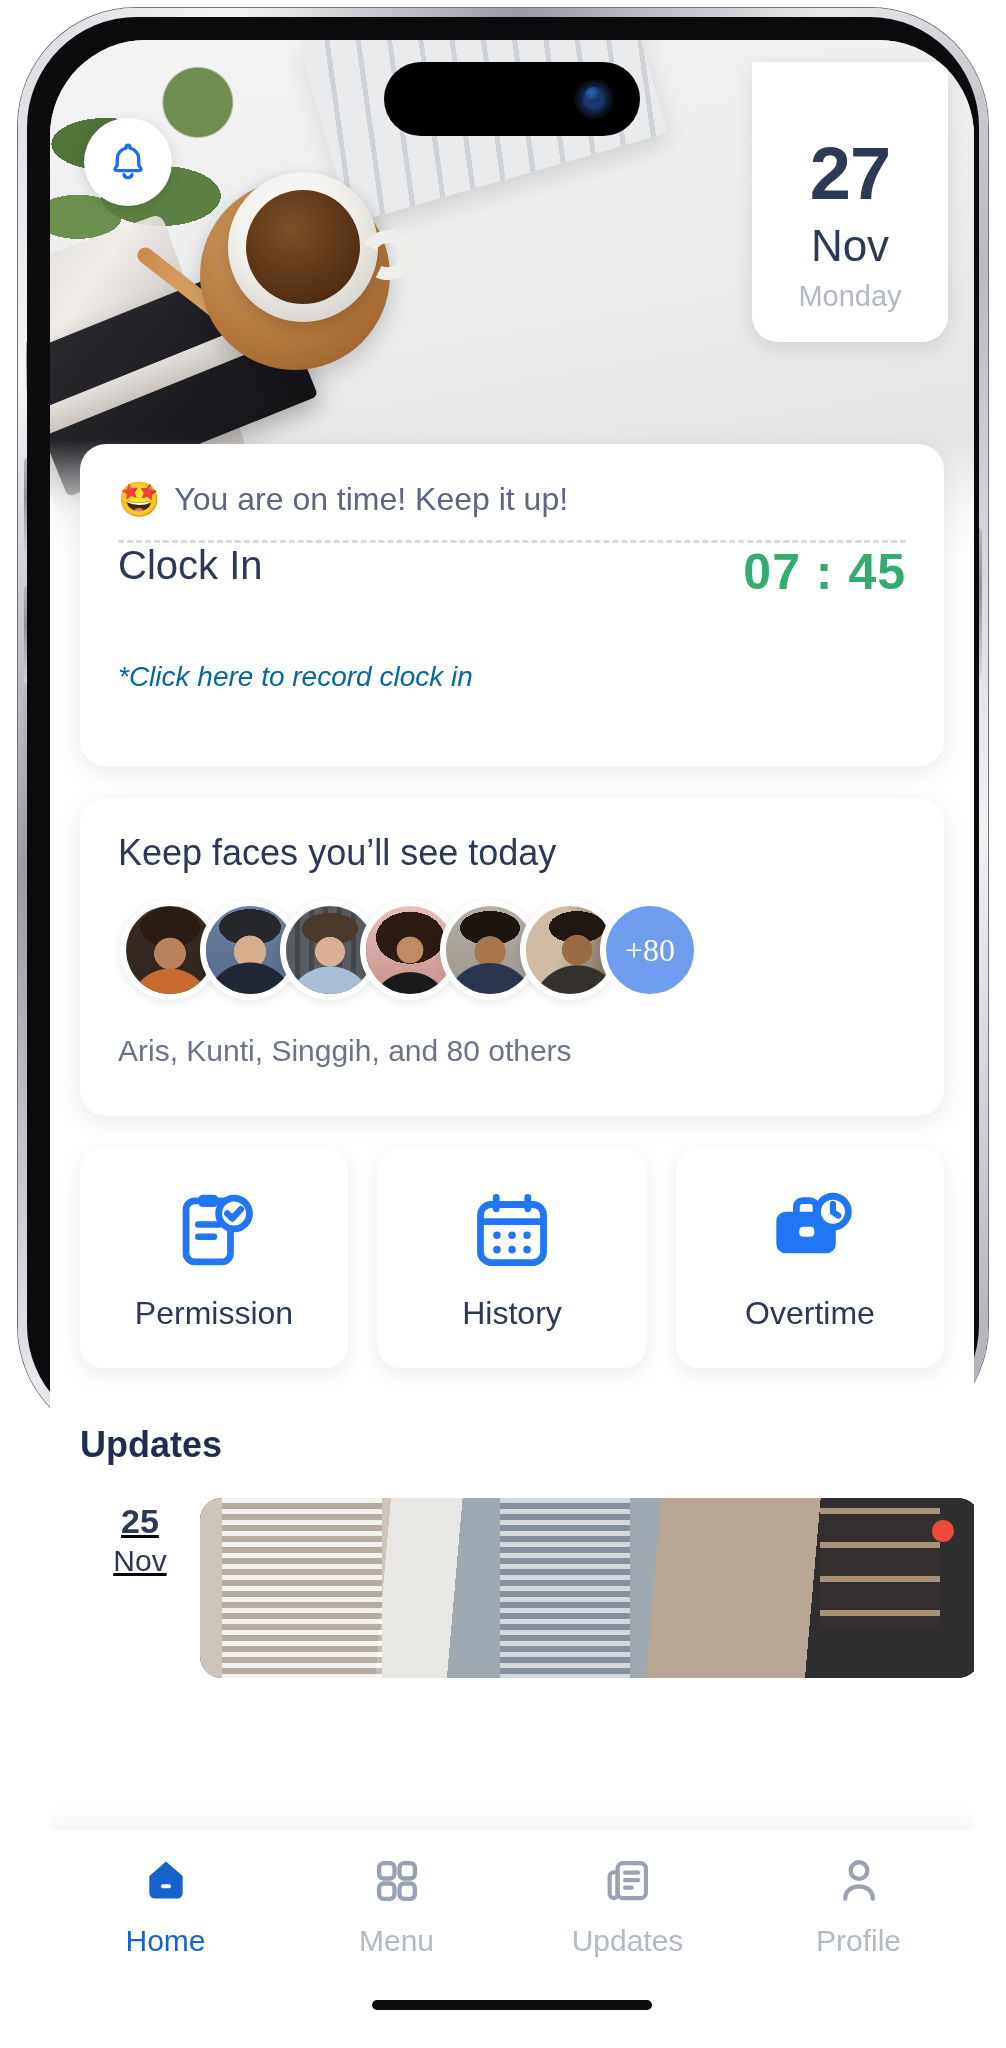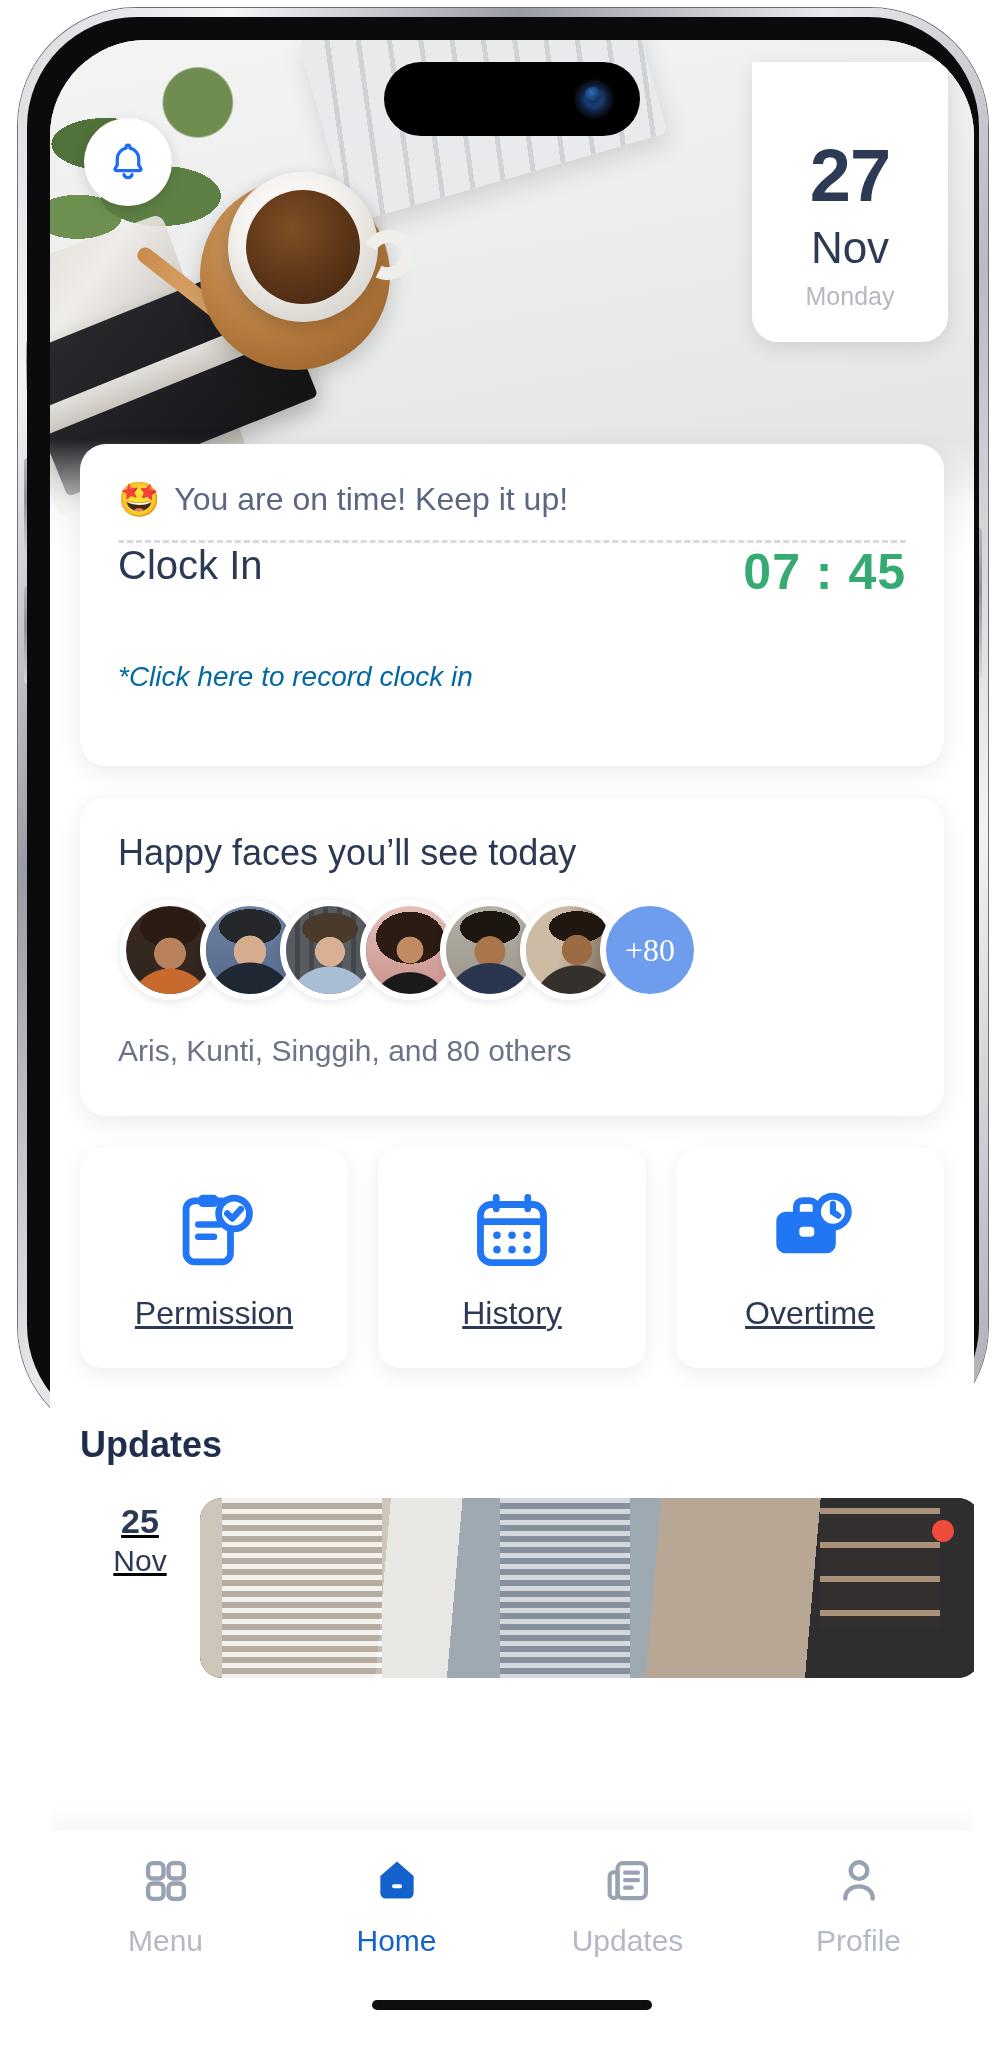--- a/index.html
+++ b/index.html
@@ -114,21 +114,21 @@
     position:absolute; right: 26px; top: 22px;
     width: 196px; height: 280px;
     background:#fff; border-radius: 0 0 26px 26px;
     z-index:40;
     display:flex; flex-direction:column; align-items:center; justify-content:center;
     box-shadow: 0 6px 20px rgba(0,0,0,.10);
     padding-top: 46px;
   }
   #date-day { font-size: 74px; font-weight: 700; color:#2c3a53; line-height:.95; letter-spacing:-1px;}
   #date-month { font-size: 44px; font-weight: 400; color:#2c3a53; margin-top: 14px; line-height:1;}
-  #date-weekday { font-size: 25px; font-weight: 400; color:#b3b8c2; margin-top: 14px; line-height:1;}
+  #date-weekday { font-size: 29px; font-weight: 400; color:#b3b8c2; margin-top: 14px; line-height:1;}
 
   
   #content { position:absolute; left:0; top:0; width:924px; height: 1986px; }
 
   .card {
     background:#fff; border-radius: 26px;
     box-shadow: 0 6px 22px rgba(120,128,145,.16);
   }
 
   
@@ -170,21 +170,21 @@
 
   
   #actions-row { position:absolute; left: 30px; top: 1108px; width: 864px; height: 220px;
     display:flex; justify-content: space-between; }
   .action-card {
     width: 268px; height: 220px; background:#fff; border-radius: 22px;
     box-shadow: 0 6px 20px rgba(120,128,145,.14);
     display:flex; flex-direction:column; align-items:center; justify-content:center;
   }
   .action-icon { height: 92px; display:flex; align-items:center; justify-content:center; }
-  .action-label { margin-top: 18px; font-size: 32px; color:#2b3954;text-decoration:underline; }
+  .action-label { margin-top: 18px; font-size: 32px; color:#2b3954; }
 
   
   #updates-title { position:absolute; left: 30px; top: 1384px; font-size: 36px; font-weight: 700; color:#1f2e4d; }
   #updates-row { position:absolute; left: 30px; top: 1458px; width: 900px; height: 180px; display:flex; }
   #update-date { width: 120px; padding-top: 6px; text-align:center;text-decoration:underline; }
   #update-day { font-size: 34px; font-weight: 700; color:#2b3954; line-height:1; }
   #update-mon { font-size: 30px; color:#2b3954; margin-top: 8px; line-height:1; }
   #update-thumb {
     flex:1; height: 180px; border-radius: 22px; overflow:hidden; position:relative;
     background:
@@ -273,21 +273,21 @@
           </div>
           <div id="divider"></div>
           <div id="clockin-row">
             <span id="clockin-label">Clock In</span>
             <span id="clockin-time">07 : 45</span>
           </div>
           <div id="clockin-hint">*Click here to record clock in</div>
         </div>
 
         <div id="faces-card" class="card">
-          <div id="faces-title">Happy faces you’ll see today</div>
+          <div id="faces-title">Keep faces you’ll see today</div>
 
           <div id="avatar-row">
             <div class="avatar">
               <div class="avatar-face" style="background:radial-gradient(circle at 50% 118%, #c86a2e 0 36%, transparent 37%), radial-gradient(circle at 50% 54%, #b9825c 0 24%, transparent 25%), radial-gradient(ellipse 30px 20px at 50% 24%, #2a1c14 0 100%, transparent 100%), linear-gradient(180deg,#3b2a20,#2e2520);"></div>
             </div>
             <div class="avatar">
               <div class="avatar-face" style="background:radial-gradient(circle at 50% 115%, #1f2733 0 40%, transparent 41%), radial-gradient(circle at 50% 52%, #d7ae8d 0 25%, transparent 26%), radial-gradient(ellipse 31px 18px at 50% 24%, #26272b 0 100%, transparent 100%), linear-gradient(180deg,#6d82a2,#55698a);"></div>
             </div>
             <div class="avatar">
               <div class="avatar-face" style="background:radial-gradient(circle at 50% 118%, #a9bed4 0 38%, transparent 39%), radial-gradient(circle at 50% 52%, #d9b094 0 23%, transparent 24%), radial-gradient(ellipse 28px 16px at 50% 26%, #4a3a2c 0 100%, transparent 100%), repeating-linear-gradient(90deg,#585c61 0 9px,#43474c 9px 14px);"></div>
@@ -367,42 +367,42 @@
             <div id="thumb-blinds2"></div>
             <div id="thumb-shelf"></div>
             <div id="thumb-dot"></div>
           </div>
         </div>
 
       </div>
 
       <div id="tabbar">
 
+        <div class="tab active">
+          <div class="tab-icon">
+            <svg width="50" height="50" viewBox="0 0 24 24">
+              <path d="M12 2.6 20 9.6v8.2a2.6 2.6 0 0 1-2.6 2.6H6.6A2.6 2.6 0 0 1 4 17.8V9.6z" fill="#1463cc"></path>
+              <rect x="9.6" y="13.6" width="4.8" height="1.9" rx=".95" fill="#fff"></rect>
+            </svg>
+          </div>
+          <div class="tab-label">Home</div>
+        </div>
+
         <div class="tab">
           <div class="tab-icon">
             <svg width="50" height="50" viewBox="0 0 24 24" fill="none">
               <rect x="3.4" y="3.4" width="7.4" height="7.4" rx="2.2" stroke="#98a2b3" stroke-width="2.1"></rect>
               <rect x="13.2" y="3.4" width="7.4" height="7.4" rx="2.2" stroke="#98a2b3" stroke-width="2.1"></rect>
               <rect x="3.4" y="13.2" width="7.4" height="7.4" rx="2.2" stroke="#98a2b3" stroke-width="2.1"></rect>
               <rect x="13.2" y="13.2" width="7.4" height="7.4" rx="2.2" stroke="#98a2b3" stroke-width="2.1"></rect>
             </svg>
           </div>
           <div class="tab-label">Menu</div>
         </div>
 
-        <div class="tab active">
-          <div class="tab-icon">
-            <svg width="50" height="50" viewBox="0 0 24 24">
-              <path d="M12 2.6 20 9.6v8.2a2.6 2.6 0 0 1-2.6 2.6H6.6A2.6 2.6 0 0 1 4 17.8V9.6z" fill="#1463cc"></path>
-              <rect x="9.6" y="13.6" width="4.8" height="1.9" rx=".95" fill="#fff"></rect>
-            </svg>
-          </div>
-          <div class="tab-label">Home</div>
-        </div>
-
         <div class="tab">
           <div class="tab-icon">
             <svg width="50" height="50" viewBox="0 0 24 24" fill="none">
               <path d="M3.2 9.6a1.8 1.8 0 0 1 1.8-1.8h2v10.6a1.8 1.8 0 0 1-1.8 1.8 2 2 0 0 1-2-2z" stroke="#98a2b3" stroke-width="2"></path>
               <rect x="7" y="3.4" width="13.6" height="16.8" rx="2.6" stroke="#98a2b3" stroke-width="2"></rect>
               <path d="M10.6 8h6.2M10.6 11.6h6.2M10.6 15.2h3.2" stroke="#98a2b3" stroke-width="2" stroke-linecap="round"></path>
             </svg>
           </div>
           <div class="tab-label">Updates</div>
         </div>

